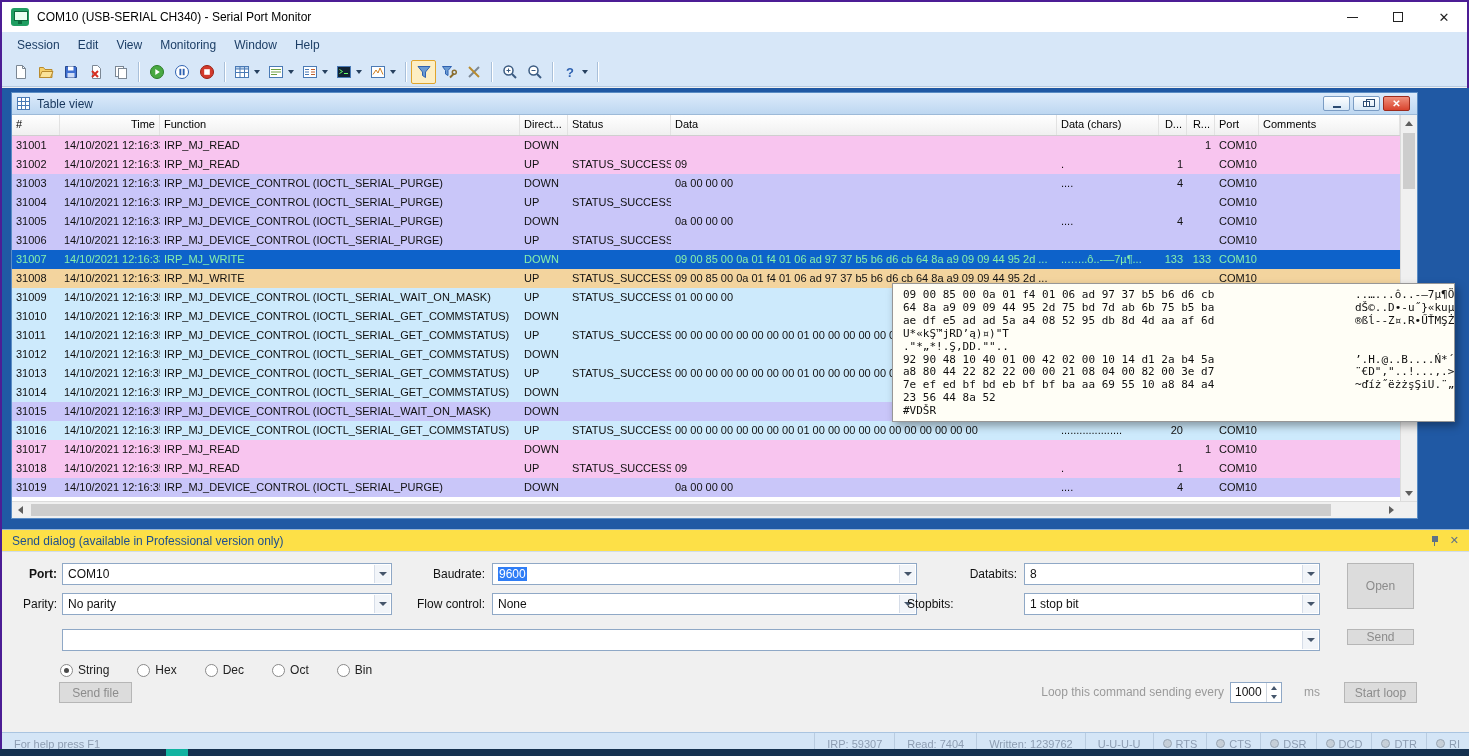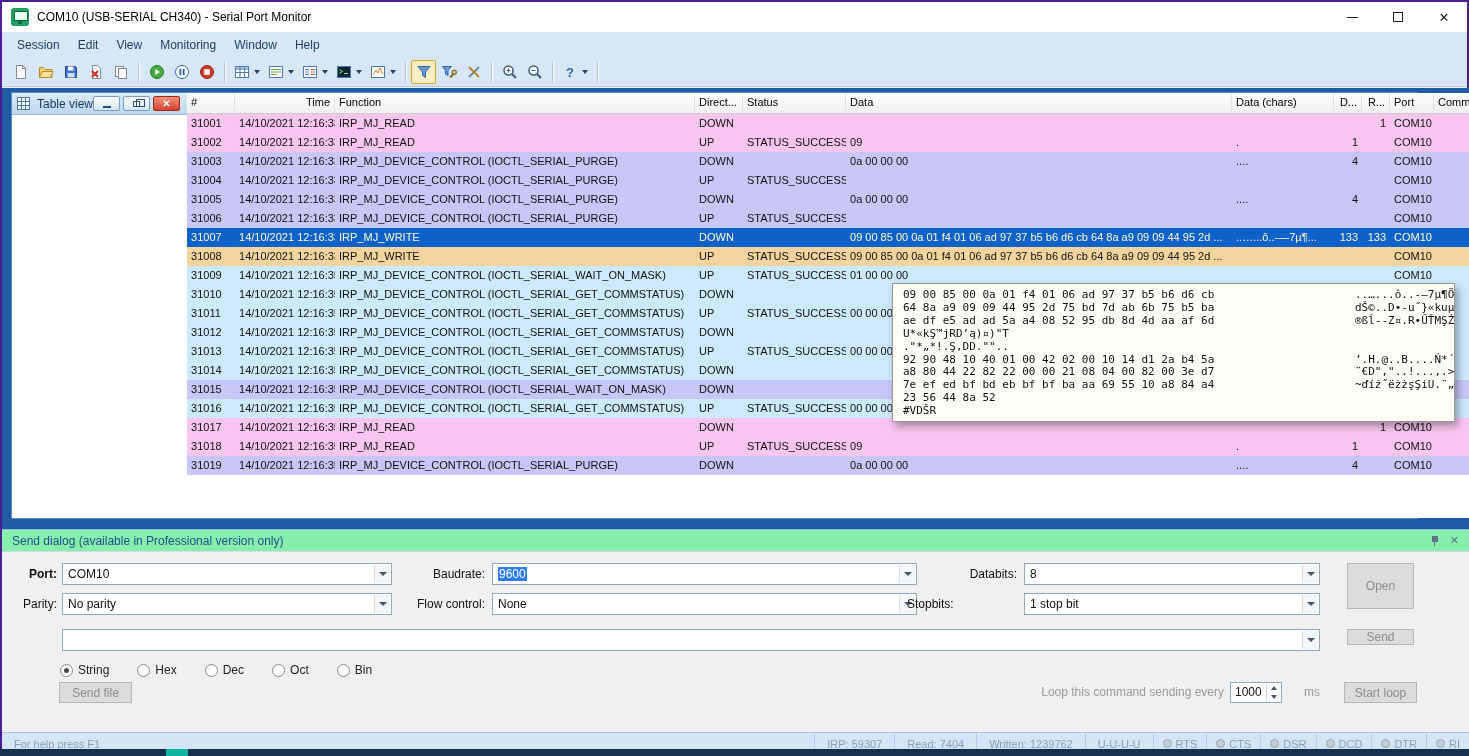--- a/index.html
+++ b/index.html
@@ -28,21 +28,21 @@
   .toolbar{position:absolute;left:0;top:55px;right:0;height:30px;background:#d7e7f8;border-bottom:1px solid #b7cbe2;display:flex;align-items:center;padding-left:6px}
   .tb-btn{height:24px;min-width:25px;display:flex;align-items:center;justify-content:center;padding:0 3px;border:1px solid transparent;border-radius:2px}
   .tb-btn.active{background:var(--filter-active-bg,#fdeec3);border-color:var(--filter-active-border,#e0a42c)}
   .tb-icon{width:16px;height:16px;display:inline-block}
   .tb-icon svg{display:block}
   .tb-drop{width:0;height:0;border-left:3.5px solid transparent;border-right:3.5px solid transparent;border-top:4px solid #27415f;margin-left:4px}
   .tb-sep{width:1px;height:20px;background:#a9c0da;margin:0 5px;box-shadow:1px 0 0 #ffffff}
 
   
   .mdi{position:absolute;left:0;top:86px;width:1467px;height:441px;background:#2059a4}
-  .child{position:absolute;left:9px;top:4px;width:1407px;height:427px;border:1px solid #5a8cc4;background:#fff;display:flex;flex-direction:row}
+  .child{position:absolute;left:9px;top:4px;width:1407px;height:427px;border:1px solid #5a8cc4;background:#fff;display:flex;flex-direction:column}
   .child-tb{height:22px;background:linear-gradient(#ddebfb,#bdd7f1);display:flex;align-items:center;padding:0 5px;border-bottom:1px solid #9dbad8;flex:0 0 auto}
   .grid-icon{width:13px;height:13px;border:1px solid #4a7ab5;background:
     linear-gradient(#4a7ab5,#4a7ab5) 0 3px/11px 1px no-repeat,
     linear-gradient(#4a7ab5,#4a7ab5) 0 7px/11px 1px no-repeat,
     linear-gradient(#4a7ab5,#4a7ab5) 3px 0/1px 11px no-repeat,
     linear-gradient(#4a7ab5,#4a7ab5) 7px 0/1px 11px no-repeat,#fff}
   .child-title{color:#17365c;margin-left:7px;font-size:12px}
   .child-controls{margin-left:auto;display:flex;gap:3px;padding-right:2px}
   .cbtn{width:27px;height:15px;border:1px solid #7a9cc4;background:linear-gradient(#fdfeff,#d7e7f6);display:flex;align-items:center;justify-content:center;border-radius:2px}
   .cbtn .bar{width:8px;height:2px;background:#2a4a72;margin-top:6px}
@@ -59,21 +59,21 @@
   .tv-rows{flex:1 1 auto;overflow:hidden;background:#fff}
   .tr{height:19px;display:flex}
   .td{padding:0 4px;font-size:11px;line-height:19px;white-space:nowrap;overflow:hidden;flex:0 0 auto}
   .w0{width:48px}.w1{width:100px;text-align:right}.w2{width:360px}.w3{width:48px}.w4{width:103px}
   .w5{width:386px}.w6{width:102px}.w7{width:28px;text-align:right}.w8{width:28px;text-align:right}
   .w9{width:44px}.w10{flex:1 1 auto !important;min-width:0}
   .type-read{background:var(--row-read,#f8c5ef)}
   .type-control{background:var(--row-control,#c9c6f9)}
   .type-commstatus{background:var(--row-commstatus,#cdeafc)}
   .type-write{background:var(--row-write,#f3d49e)}
-  .tr.selected{background:var(--row-selected,#0d62ca);color:#fef9c3}
+  .tr.selected{background:var(--row-selected,#0d62ca);color:#86efac}
 
   
   .tv-vscroll{width:17px;flex:0 0 auto;display:flex;flex-direction:column;background:#f0f0f0;border-left:1px solid #dcdcdc}
   .vs-btn{height:16px;display:flex;align-items:center;justify-content:center}
   .vs-track{flex:1;position:relative}
   .vs-thumb{position:absolute;left:2px;right:2px;top:2px;height:56px;background:#cdcdcd}
   .tri-up{width:0;height:0;border-left:4px solid transparent;border-right:4px solid transparent;border-bottom:5px solid #5e5e5e}
   .tri-down{width:0;height:0;border-left:4px solid transparent;border-right:4px solid transparent;border-top:5px solid #5e5e5e}
   .tri-left{width:0;height:0;border-top:4px solid transparent;border-bottom:4px solid transparent;border-right:5px solid #5e5e5e}
   .tri-right{width:0;height:0;border-top:4px solid transparent;border-bottom:4px solid transparent;border-left:5px solid #5e5e5e}
@@ -86,21 +86,21 @@
   
   .tooltip{position:absolute;left:890px;top:281px;width:563px;height:139px;background:#fffef6;border:1px solid #979797;
     box-shadow:3px 4px 8px rgba(0,0,0,.35);z-index:50;padding:5px 10px;font-family:"DejaVu Sans Mono",monospace;
     font-size:11px;line-height:12.9px;color:#101010;overflow:hidden}
   .tt-line{display:flex}
   .tt-hex{width:452px;white-space:pre;flex:0 0 auto}
   .tt-ascii{white-space:pre}
 
   
   .send{position:absolute;left:0;top:527px;width:1467px;height:203px;background:#f0f0f0;border-top:1px solid #98b5d4}
-  .send-hdr{position:absolute;left:0;top:0;right:0;height:22px;background:#86efac;border-bottom:1px solid #d0dceb;display:flex;align-items:center;padding:0 10px;color:#1e4f8f;font-size:12px}
+  .send-hdr{position:absolute;left:0;top:0;right:0;height:22px;background:#fde047;border-bottom:1px solid #d0dceb;display:flex;align-items:center;padding:0 10px;color:#1e4f8f;font-size:12px}
   .hdr-icons{margin-left:auto;display:flex;align-items:center;gap:10px}
   .pin{position:relative;width:10px;height:12px}
   .pin::before{content:"";position:absolute;left:2px;top:1px;width:6px;height:6px;background:#5f7186}
   .pin::after{content:"";position:absolute;left:4px;top:7px;width:1px;height:4px;background:#5f7186}
   .hdr-x{color:#5f7186;font-size:11px;line-height:1}
   .lbl{position:absolute;font-size:12px;color:#111;line-height:22px;white-space:nowrap}
   .combo{position:absolute;height:22px;background:#fff;border:1px solid #8fa8c6;display:flex;align-items:center;padding:0 5px;font-size:12px}
   .combo-value{white-space:nowrap;overflow:hidden}
   .selhl{background:var(--accent-selection,#2f7df6);color:#fff;padding:0 1px}
   .arrow-box{position:absolute;right:1px;top:1px;bottom:1px;width:16px;background:#f2f5f9;border-left:1px solid #d6dde8;display:flex;align-items:center;justify-content:center}

